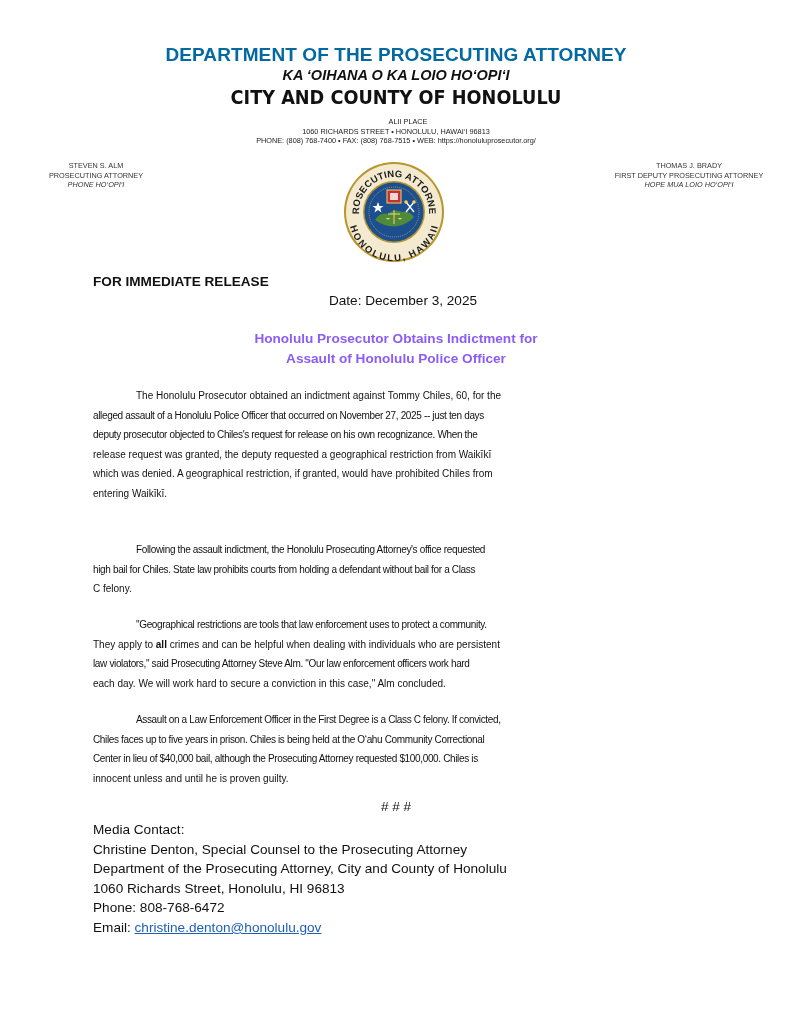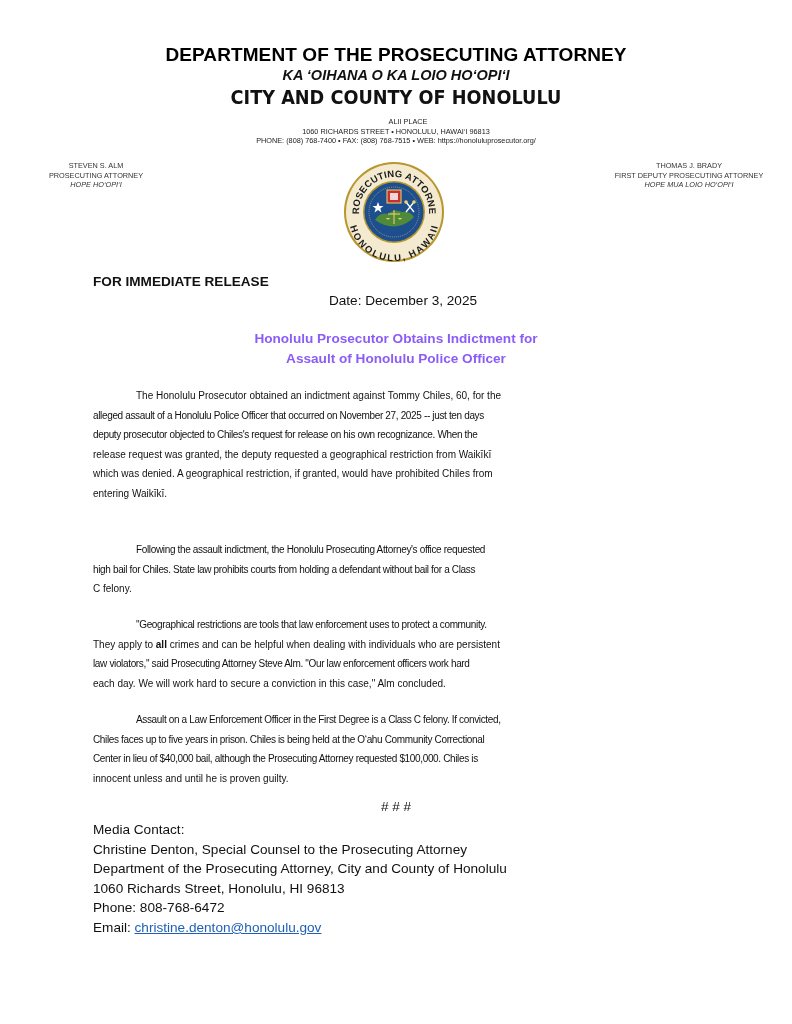--- a/index.html
+++ b/index.html
@@ -1,20 +1,20 @@
 <!DOCTYPE html>
 <html><head>
   <meta charset="utf-8">
   <style>
     html, body { margin: 0; padding: 0; background: #ffffff; }
     body { width: 792px; height: 1024px; position: relative; overflow: hidden; color: #111; }
     .page { position: absolute; left: 0; top: 0; width: 792px; height: 1024px; }
 
     .hdr { position: absolute; left: 0; width: 792px; text-align: center; font-family: "Liberation Sans", sans-serif; }
-    .hdr-dept { top: 44px; font-size: 19px; font-weight: bold; letter-spacing: 0.1px; color: #000000; }
+    .hdr-dept { top: 44px; font-size: 19px; font-weight: bold; letter-spacing: 0.1px; color: #0369a1; }
     .hdr-hawaiian { top: 67px; font-size: 14.5px; font-weight: bold; font-style: italic; color: #111; }
     .hdr-city { top: 86px; font-size: 19px; font-weight: bold; font-family: "DejaVu Sans", sans-serif; color: #111; transform: scaleX(0.93); }
     .hdr-small { font-size: 7.3px; color: #222; line-height: 9.5px; }
     .hdr-alii { top: 117px; margin-left: 12px; }
     .hdr-addr { top: 126.5px; }
     .hdr-phone { top: 136px; }
 
     .officer { position: absolute; font-family: "Liberation Sans", sans-serif; font-size: 7.3px; line-height: 9.5px; color: #333; text-align: center; }
     .officer .it { font-style: italic; }
     .officer-left { left: 36px; top: 161px; width: 120px; }
@@ -48,21 +48,21 @@
   <div class="hdr hdr-dept">DEPARTMENT OF THE PROSECUTING ATTORNEY</div>
   <div class="hdr hdr-hawaiian">KA ‘OIHANA O KA LOIO HO‘OPI‘I</div>
   <div class="hdr hdr-city">CITY AND COUNTY OF HONOLULU</div>
   <div class="hdr hdr-small hdr-alii">ALII PLACE</div>
   <div class="hdr hdr-small hdr-addr">1060 RICHARDS STREET • HONOLULU, HAWAI‘I 96813</div>
   <div class="hdr hdr-small hdr-phone">PHONE: (808) 768-7400 • FAX: (808) 768-7515 • WEB: https://honoluluprosecutor.org/</div>
 
   <div class="officer officer-left">
     <div>STEVEN S. ALM</div>
     <div>PROSECUTING ATTORNEY</div>
-    <div class="it">HOPE HO‘OPI‘I</div>
+    <div class="it">PHONE HO‘OPI‘I</div>
   </div>
   <div class="officer officer-right">
     <div>THOMAS J. BRADY</div>
     <div>FIRST DEPUTY PROSECUTING ATTORNEY</div>
     <div class="it">HOPE MUA LOIO HO‘OPI‘I</div>
   </div>
 
   <svg class="seal" viewBox="0 0 104 104">
     <defs>
       <path id="arcTop" d="M 17 52 A 35 35 0 0 1 87 52"></path>

